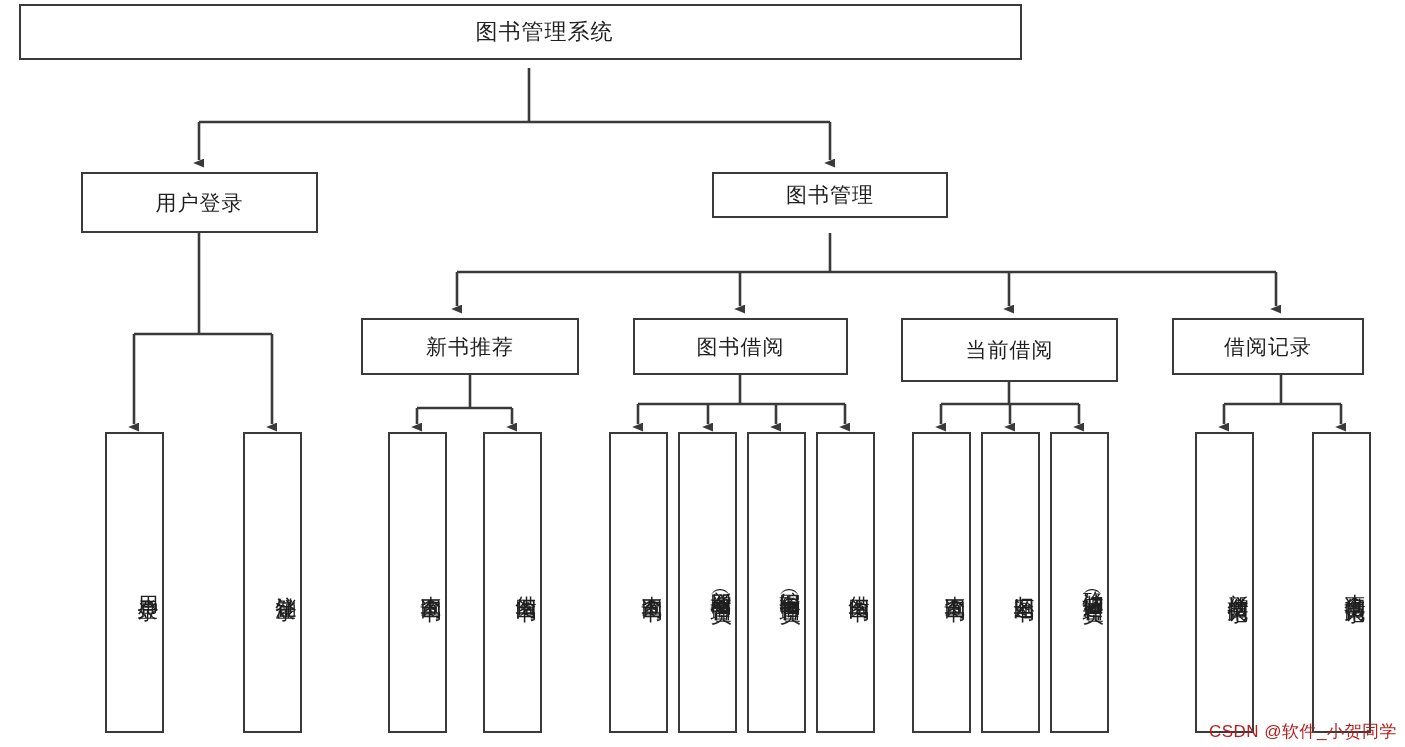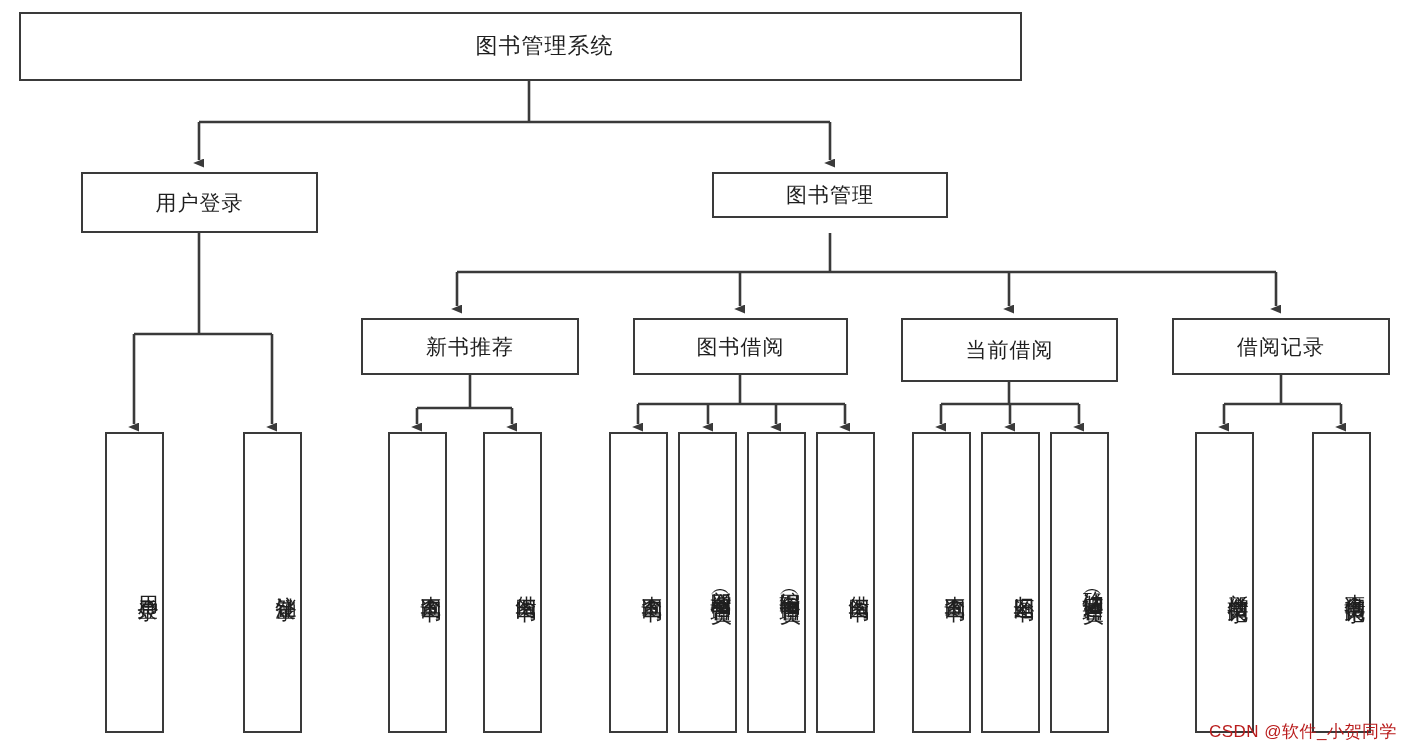--- a/index.html
+++ b/index.html
@@ -112,41 +112,41 @@
       <path d="M1010,404 L1010,424" marker-end="url(#arrow)"></path>
       <path d="M1079,404 L1079,424" marker-end="url(#arrow)"></path>
 
       <path d="M1281,375 L1281,404"></path>
       <path d="M1224,404 L1341,404"></path>
       <path d="M1224,404 L1224,424" marker-end="url(#arrow)"></path>
       <path d="M1341,404 L1341,424" marker-end="url(#arrow)"></path>
     </g>
   </svg>
 
-  <div class="node horiz" id="root-node" style="left:19px;top:12px;width:1003px;height:69px;padding-left:48px;">
+  <div class="node horiz" id="root-node" style="left:19px;top:4px;width:1003px;height:56px;padding-left:48px;">
     <span class="lbl">图书管理系统</span>
   </div>
 
   <div class="node horiz" style="left:81px;top:172px;width:237px;height:61px;">
     <span class="lbl">用户登录</span>
   </div>
   <div class="node horiz" style="left:712px;top:172px;width:236px;height:46px;">
     <span class="lbl">图书管理</span>
   </div>
 
   <div class="node horiz" style="left:361px;top:318px;width:218px;height:57px;">
     <span class="lbl">新书推荐</span>
   </div>
   <div class="node horiz" style="left:633px;top:318px;width:215px;height:57px;">
     <span class="lbl">图书借阅</span>
   </div>
   <div class="node horiz" style="left:901px;top:318px;width:217px;height:64px;">
     <span class="lbl">当前借阅</span>
   </div>
-  <div class="node horiz" style="left:1172px;top:318px;width:218px;height:57px;">
+  <div class="node horiz" style="left:1172px;top:318px;width:192px;height:57px;">
     <span class="lbl">借阅记录</span>
   </div>
 
   <div class="node vert" style="left:105px;top:432px;width:59px;height:301px;">
     <span class="lbl">用户登录</span>
   </div>
   <div class="node vert" style="left:243px;top:432px;width:59px;height:301px;">
     <span class="lbl">注销登录</span>
   </div>
 

